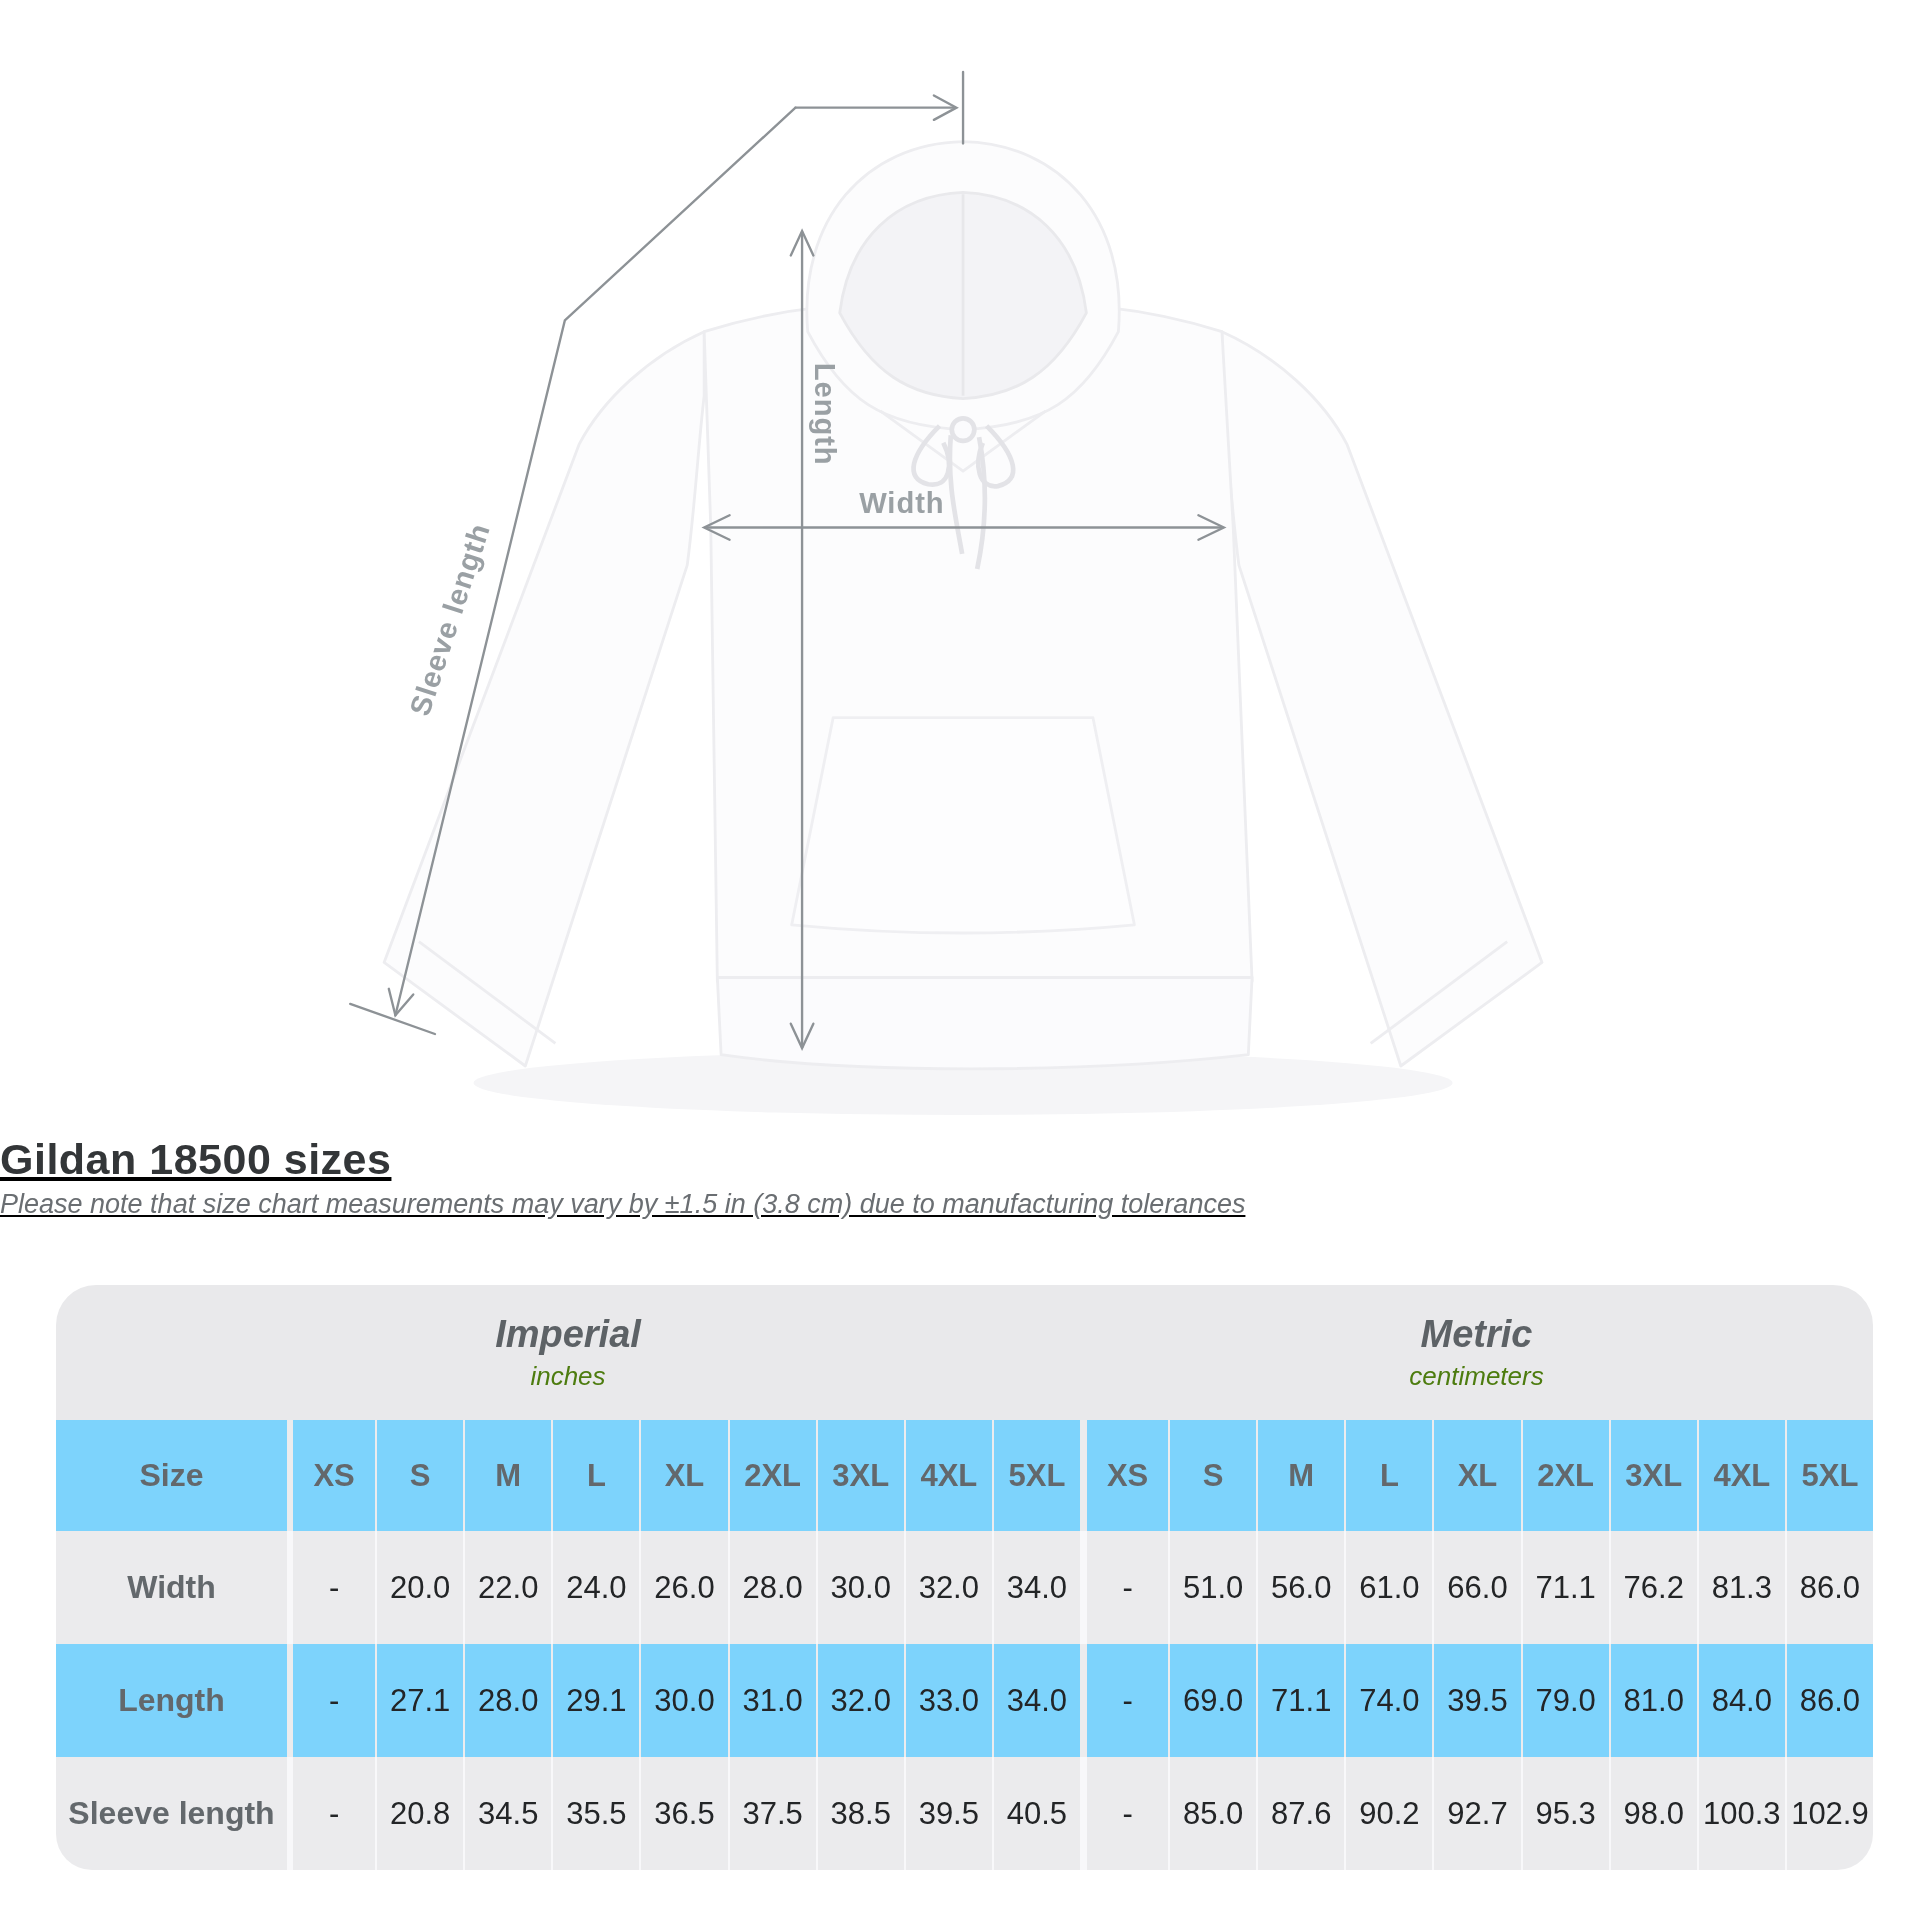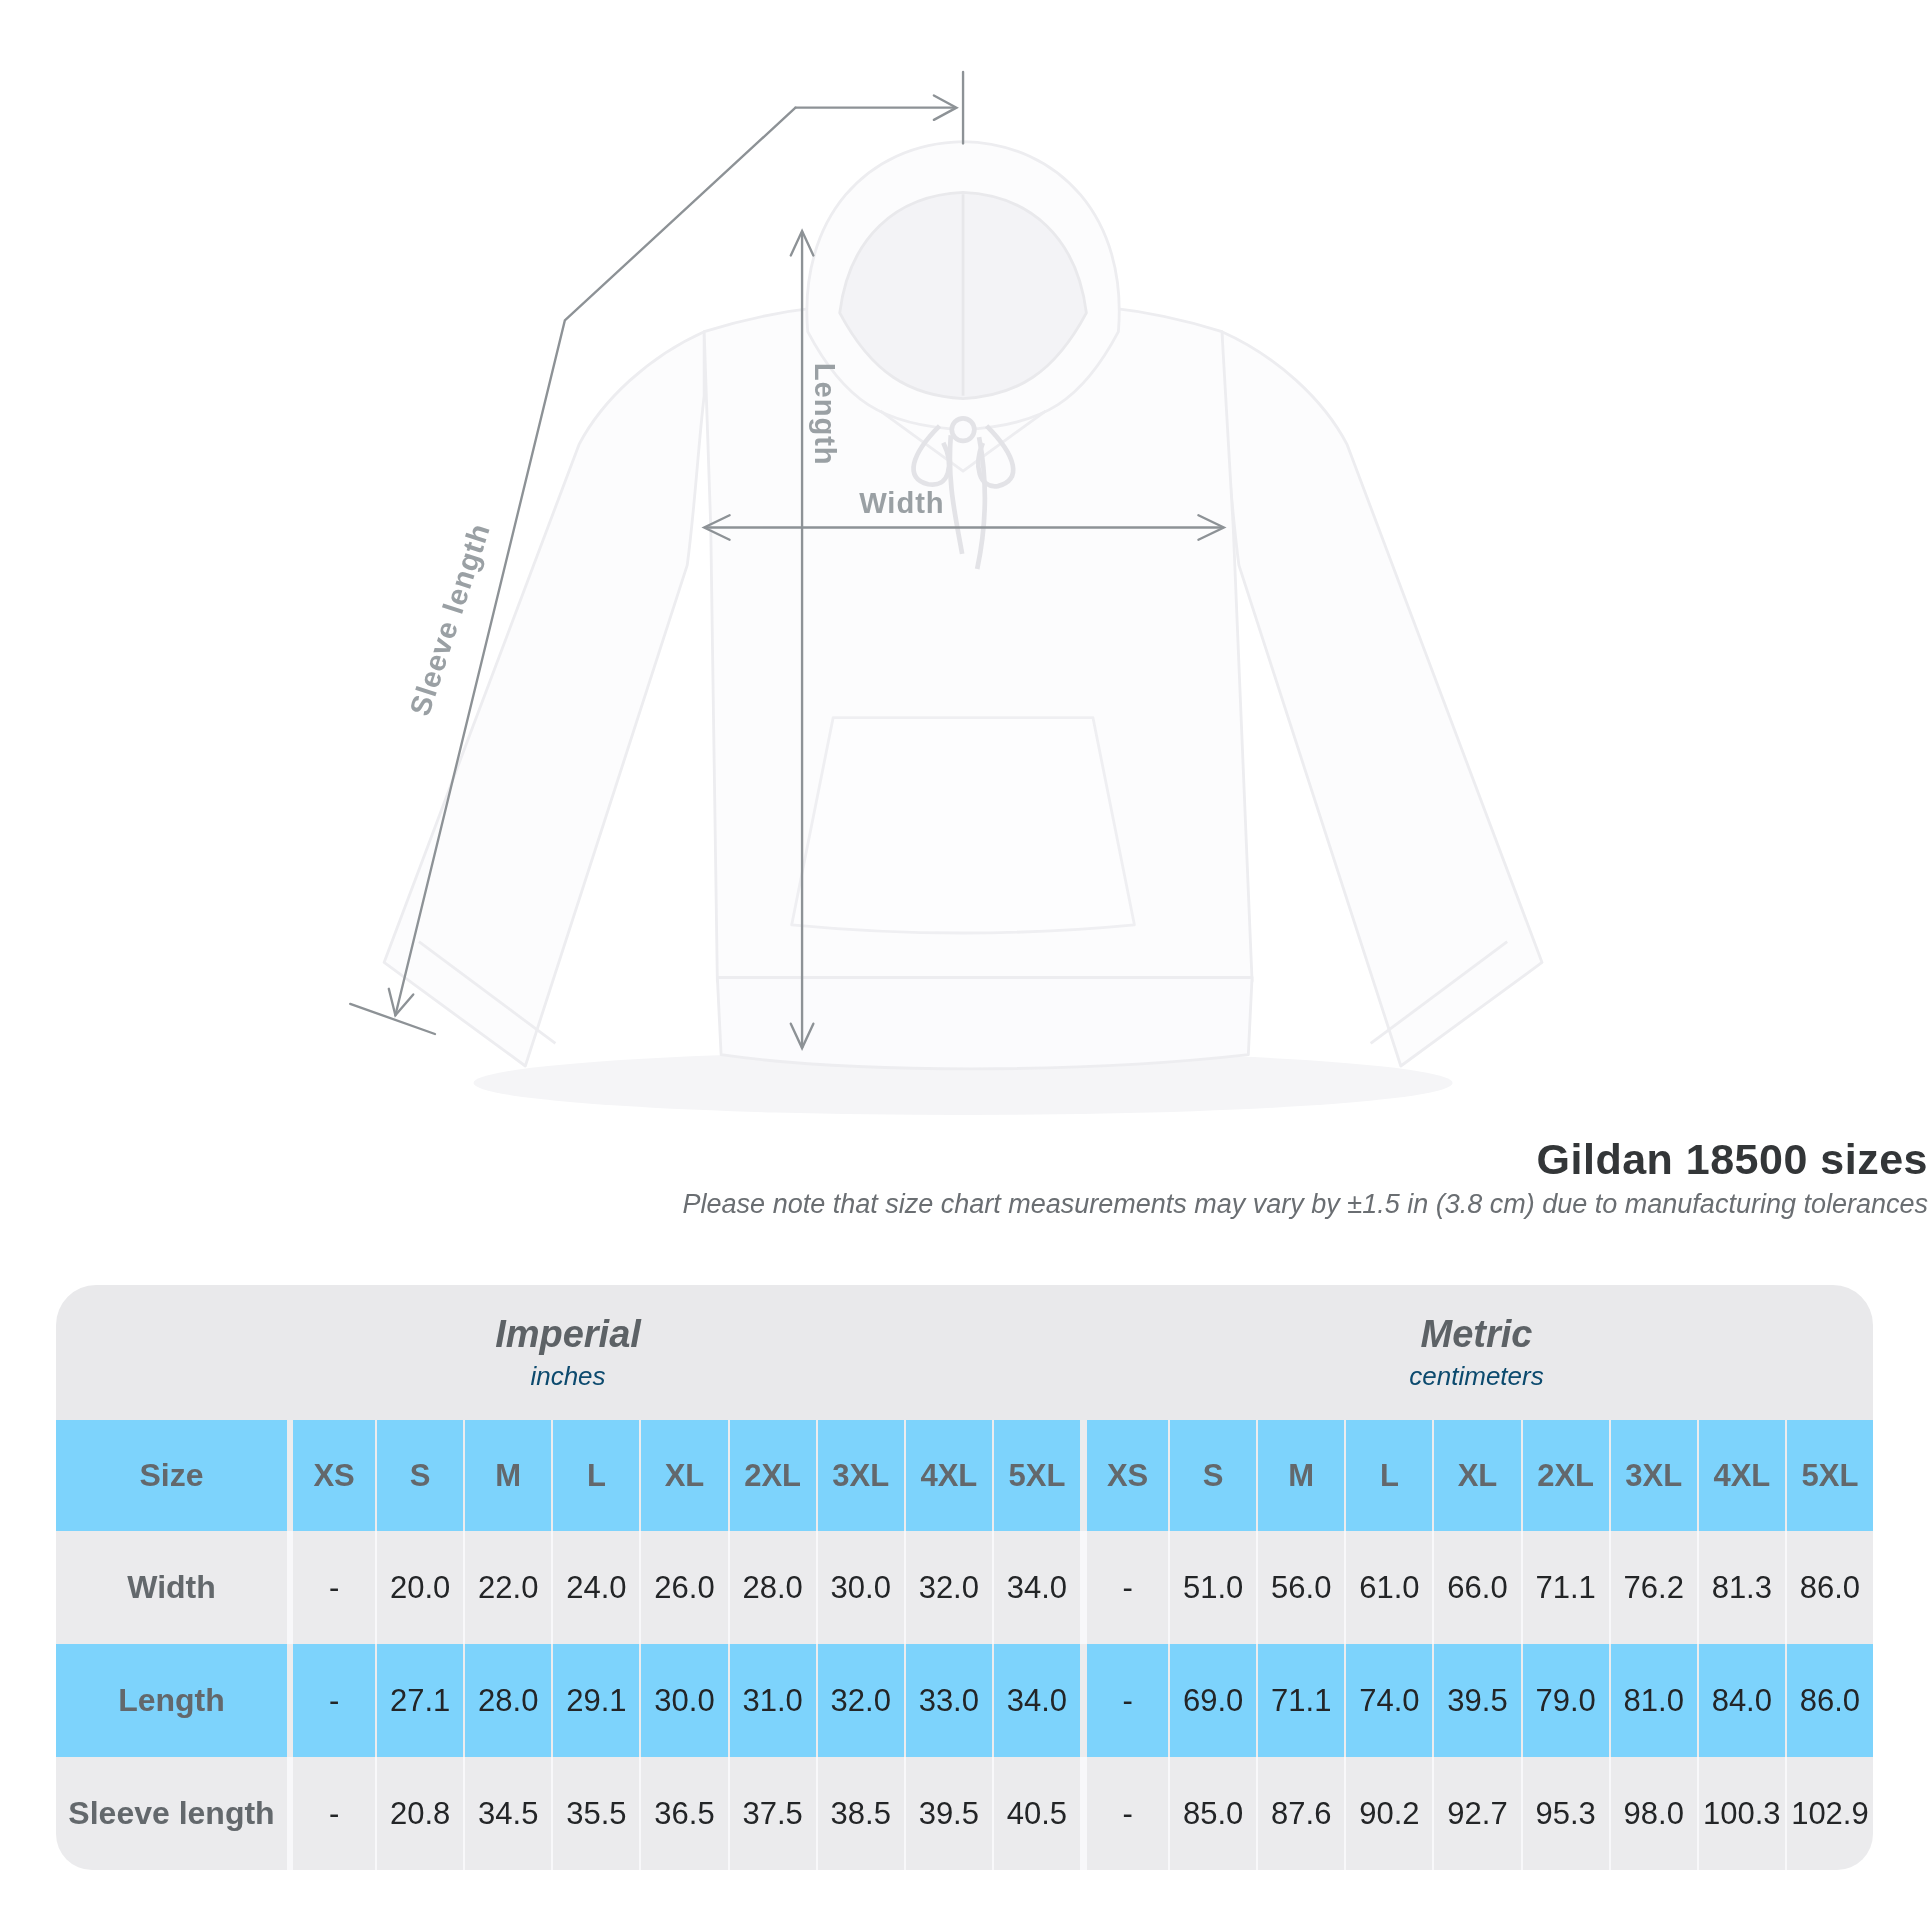--- a/index.html
+++ b/index.html
@@ -1,31 +1,31 @@
 <!DOCTYPE html>
 <html style="font-size:15px"><head>
 <meta charset="utf-8">
 <style>
   html,body{margin:0;padding:0;background:#fff;}
   .page{position:relative;width:1928px;height:1928px;background:#fff;overflow:hidden;
         font-family:"Liberation Sans",sans-serif;}
   .diagram{position:absolute;left:0;top:0;}
 
   
-  .heading{position:absolute;left:0;top:1135px;width:1928px;text-align:right;}
+  .heading{position:absolute;left:0;top:1135px;width:1928px;text-align:left;text-decoration:underline;}
   .title{font-size:43px;font-weight:bold;color:#333638;letter-spacing:0.5px;}
   .note{margin-top:5px;font-size:27px;font-style:italic;color:#6a6e72;}
 
   
   .sizetable{position:absolute;left:56px;top:1285px;width:1817px;
              border-radius:40px 40px 36px 36px;overflow:hidden;}
   .band{display:flex;background:#e9e9eb;height:135px;}
   .band-sec{display:flex;flex-direction:column;align-items:center;justify-content:center;gap:5.6px;}
   .band-name{font-size:38px;font-weight:bold;font-style:italic;color:#5d6266;}
-  .band-unit{font-size:26px;font-style:italic;color:#0c4a6e;}
+  .band-unit{font-size:26px;font-style:italic;color:#4d7c0f;}
   .grid{display:grid;grid-template-columns:231px repeat(18,1fr);
         grid-template-rows:111px 113px 113px 113px;}
   .cell{display:flex;align-items:center;justify-content:center;white-space:nowrap;box-sizing:border-box;}
   .w{background:#7dd3fc;border-left:2.8px solid #ececee;}
   .g{background:#ebebed;border-left:2.8px solid #f8f8fa;}
   .c0{border-left:none !important;}
   .firstcol{border-left-width:6.6px !important;}
   .metstart{border-left-width:7.5px !important;}
   .lab{font-size:32px;font-weight:bold;color:#63686c;}
   .szh{font-size:31px;font-weight:bold;color:#63686c;}

